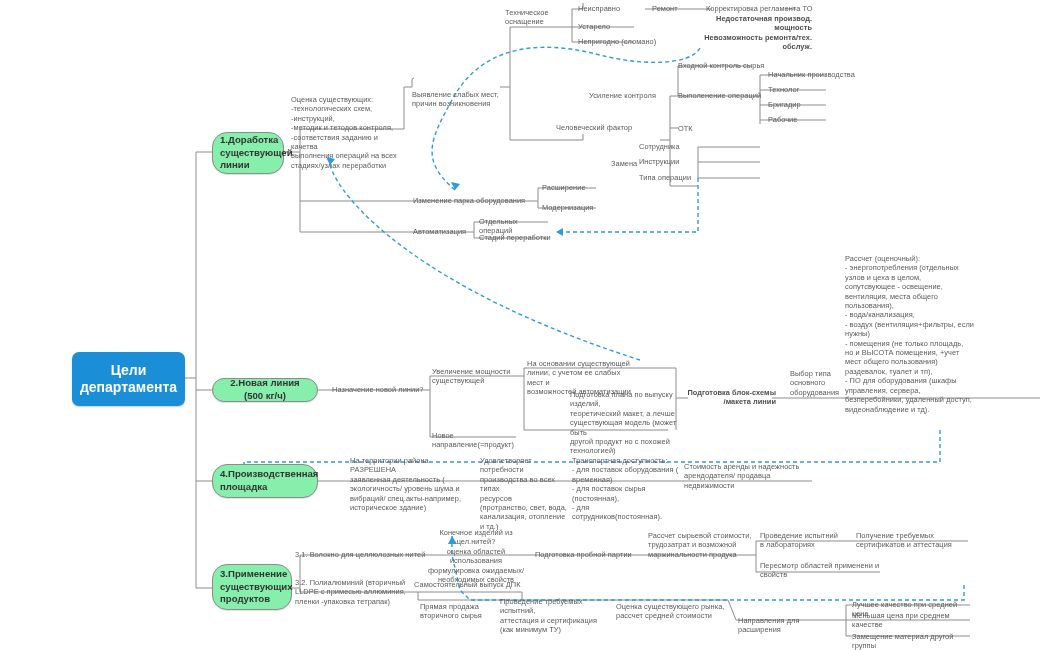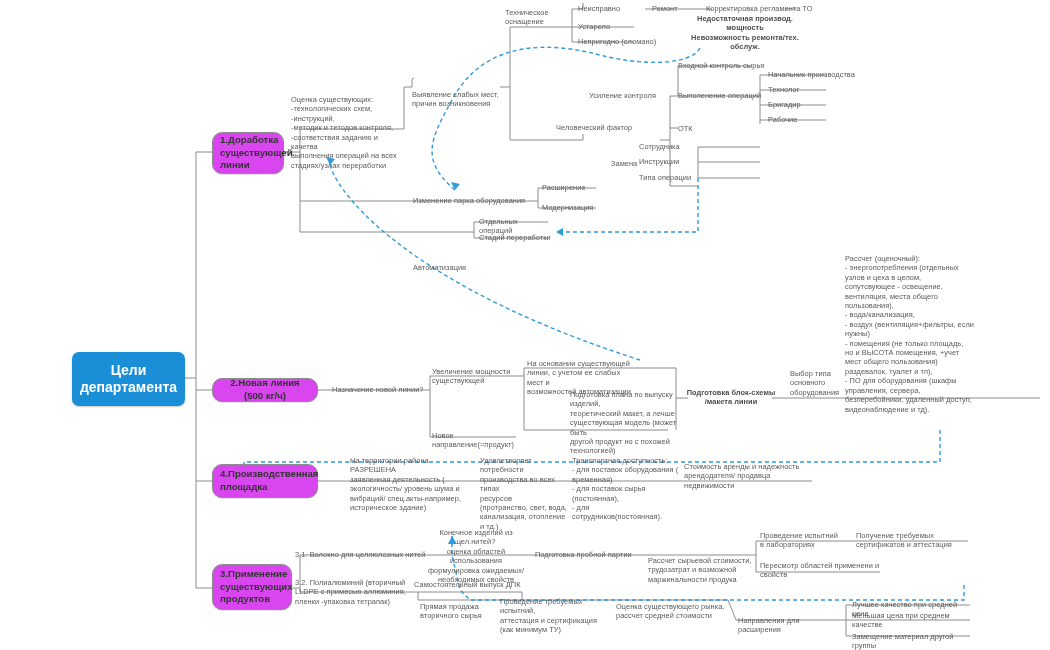--- a/index.html
+++ b/index.html
@@ -20,40 +20,40 @@
   }
   .node{
     position:absolute;
     color:#595959;
     font-size:7.4px;
     line-height:9.4px;
     white-space:pre-line;
     letter-spacing:.05px;
   }
   .node.bold{font-weight:bold;color:#4d4d4d;}
-  .node.center{text-align:center;}
+  .node.center{text-align:right;}
   .root{
     position:absolute;
     background:#1a8fd8;
     color:#ffffff;
     border-radius:7px;
     font-size:14px;
     font-weight:bold;
     line-height:17px;
     text-align:center;
     display:flex;
     align-items:center;
     justify-content:center;
     box-shadow:0 1px 2px rgba(0,0,0,.22);
   }
   .lvl1{
     position:absolute;
-    background:#d946ef;
+    background:#86efac;
     border:1px solid #8c8c8c;
-    border-radius:10px;
+    border-radius:15px;
     color:#333333;
     font-size:9.6px;
     font-weight:bold;
     line-height:12.6px;
     display:flex;
     align-items:center;
     padding:4px 7px;
     box-sizing:border-box;
     box-shadow:0 1px 1px rgba(0,0,0,.12);
   }
@@ -298,21 +298,21 @@
   <div class="node" style="left:639px;top:157px;width:64px;">Инструкции</div>
 
   <div class="node" style="left:639px;top:173px;width:70px;">Типа операции</div>
 
   <div class="node" style="left:413px;top:196px;width:124px;">Изменение парка оборудования</div>
 
   <div class="node" style="left:542px;top:183px;width:60px;">Расширение</div>
 
   <div class="node" style="left:542px;top:203px;width:66px;">Модернизация</div>
 
-  <div class="node" style="left:413px;top:227px;width:64px;margin-top:36px;">Автоматизация</div>
+  <div class="node" style="left:413px;top:227px;width:64px;">Автоматизация</div>
 
   <div class="node" style="left:479px;top:217px;width:74px;">Отдельных операций</div>
 
   <div class="node" style="left:479px;top:233px;width:76px;">Стадий переработки</div>
 
   <div class="node" style="left:332px;top:385px;width:92px;">Назначение новой линии?</div>
 
   <div class="node" style="left:432px;top:367px;width:86px;">Увеличение мощности
 существующей</div>
 
@@ -382,21 +382,21 @@
 LLDPE с примесью аллюминия,
 пленки -упаковка тетрапак)</div>
 
   <div class="node" style="left:420px;top:528px;width:112px;text-align:center;">Конечное изделий из цел.нитей?
 оценка областей использования
 формулировка ожидаемых/
 необходимых  свойств</div>
 
   <div class="node" style="left:535px;top:550px;width:108px;">Подготовка пробной партии</div>
 
-  <div class="node" style="left:648px;top:531px;width:106px;margin-top:25px;">Рассчет сырьевой стоимости,
+  <div class="node" style="left:648px;top:531px;width:106px;">Рассчет сырьевой стоимости,
 трудозатрат и возможной
 маржинальности продукa</div>
 
   <div class="node" style="left:760px;top:531px;width:86px;">Проведение испытний
 в лабораториях</div>
 
   <div class="node" style="left:856px;top:531px;width:108px;">Получение требуемых
 сертификатов и аттестация</div>
 
   <div class="node" style="left:760px;top:561px;width:122px;">Пересмотр областей применени и

